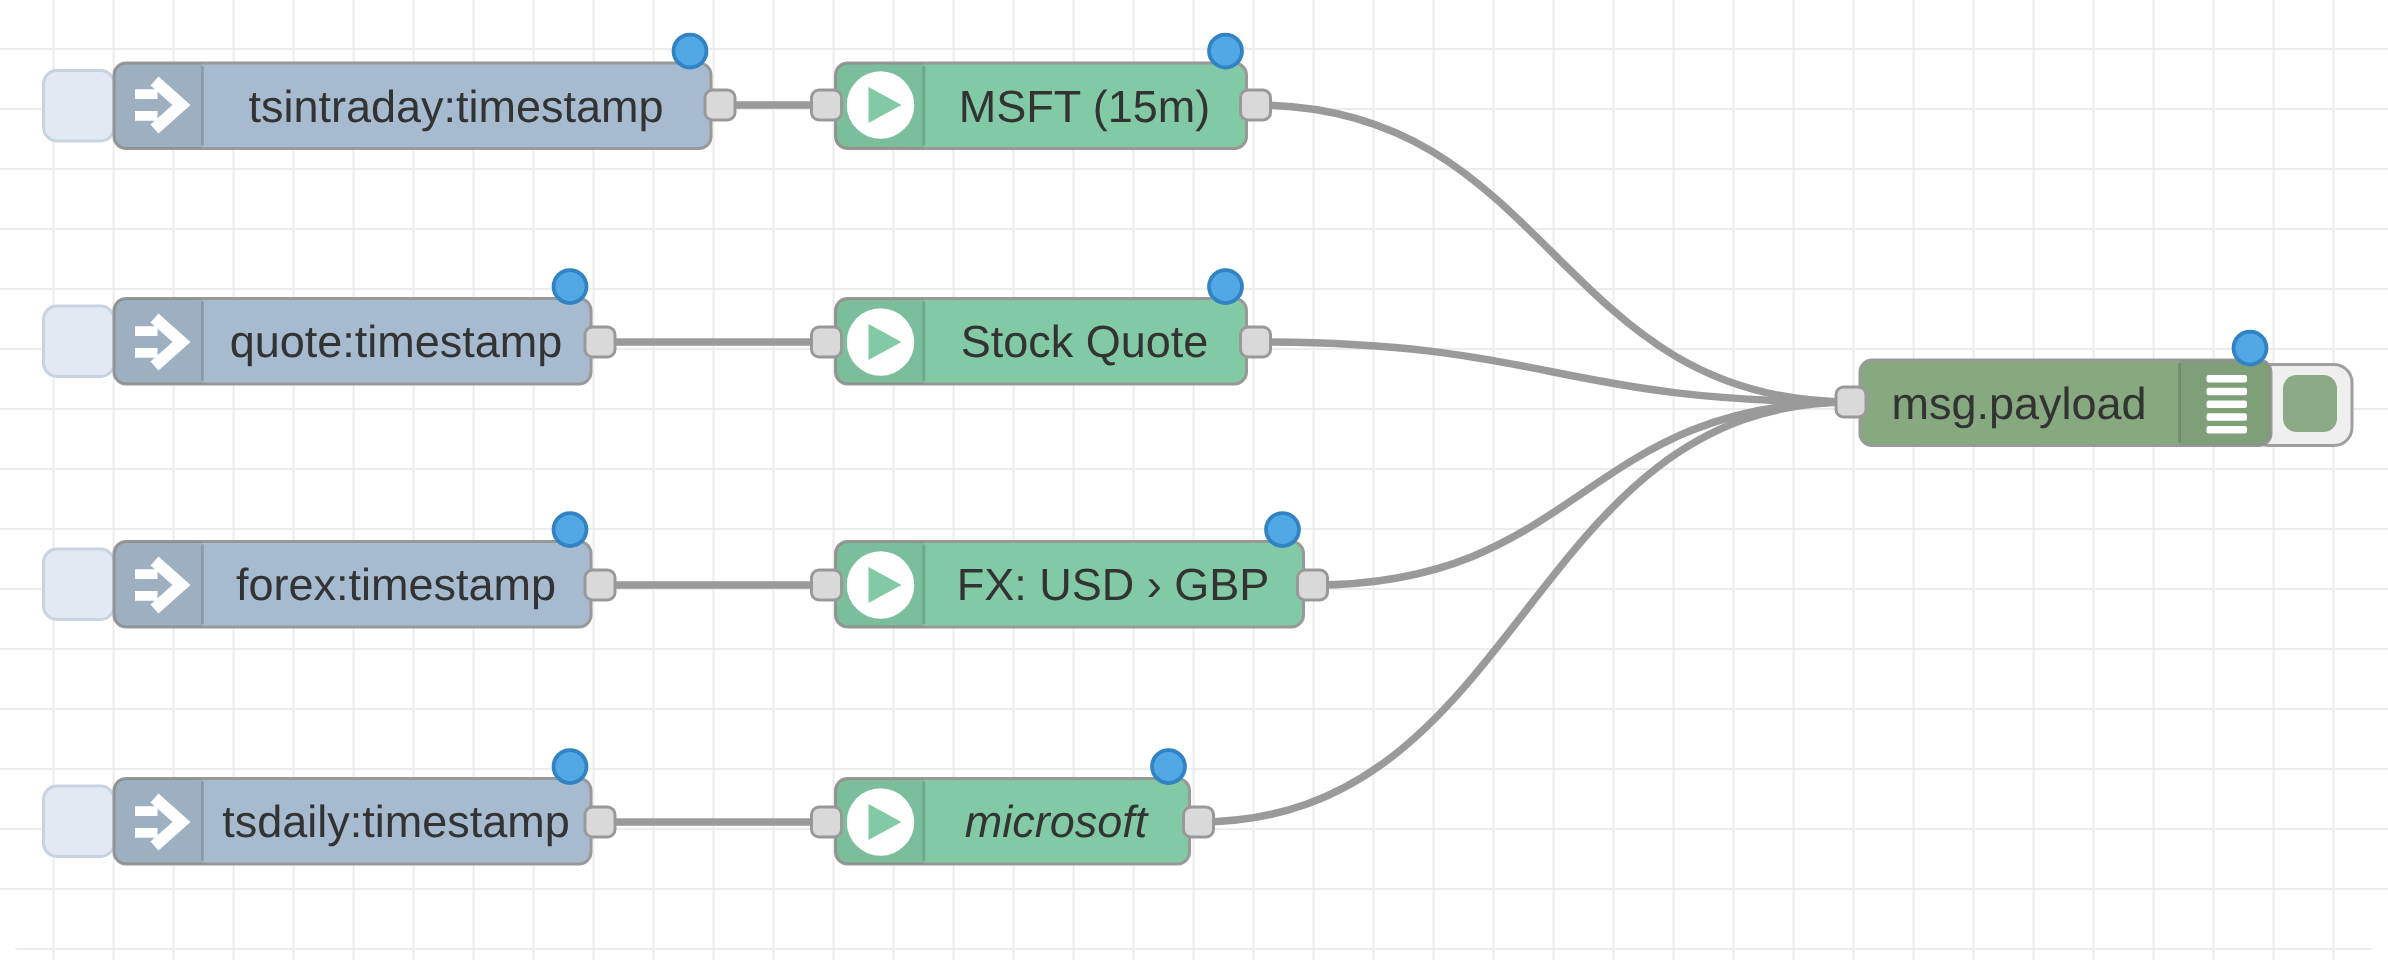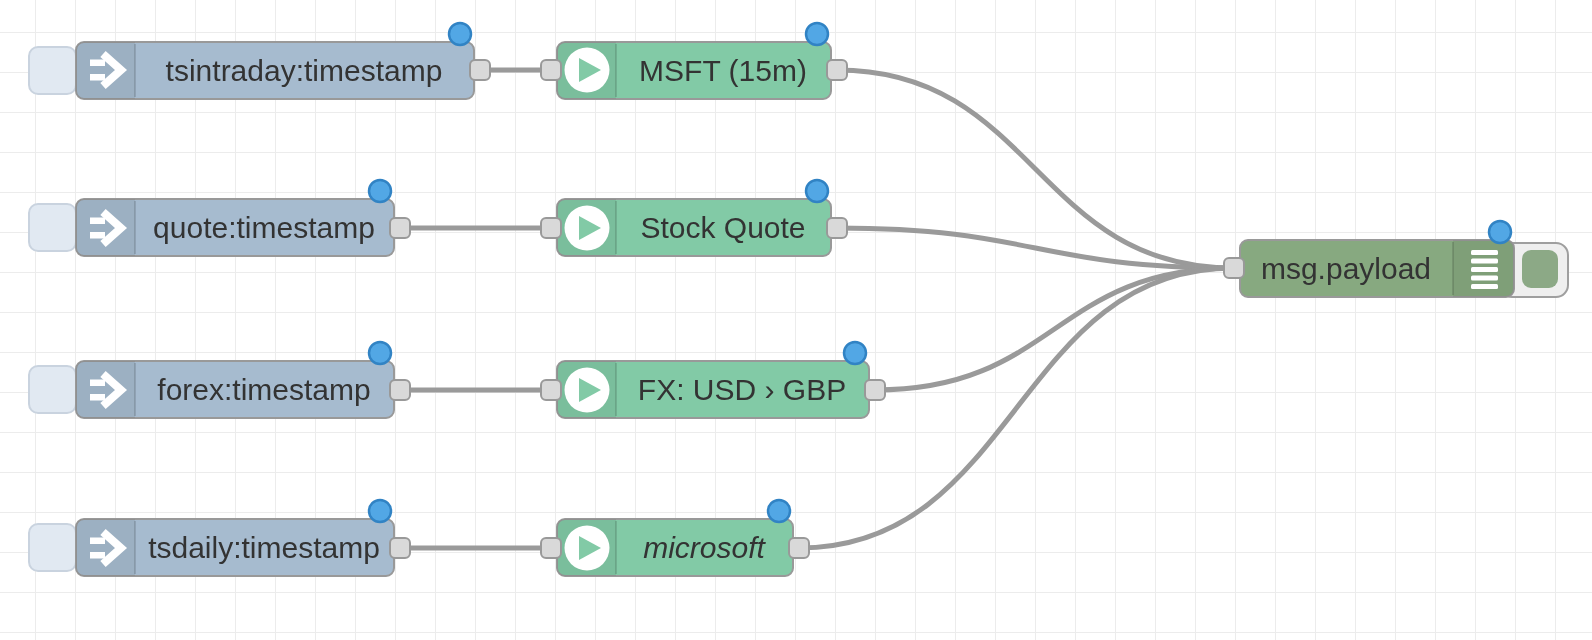--- a/index.html
+++ b/index.html
@@ -7,20 +7,21 @@
   .canvas{
     position:relative;
     width:1592px;height:640px;
     background-color:#ffffff;
     background-image:
       linear-gradient(to right,#ececec 1.5px,transparent 1.5px),
       linear-gradient(to bottom,#ececec 1.5px,transparent 1.5px);
     background-size:40px 40px;
     background-position:-5px -8px;
     overflow:hidden;
+    border-radius:30px;
   }
   svg{position:absolute;left:0;top:0;}
   .wire{fill:none;stroke:#9a9a9a;stroke-width:5;stroke-linecap:round;}
   .node-body{stroke:#999999;stroke-width:2;}
   .icon-overlay{fill:rgba(0,0,0,0.06);}
   .icon-sep{stroke:rgba(0,0,0,0.13);stroke-width:2;}
   .port{fill:#d9d9d9;stroke:#999999;stroke-width:2;}
   .node-label{font-family:"Liberation Sans",sans-serif;font-size:30px;fill:#333333;text-anchor:middle;}
   .italic{font-style:italic;}
   .changed-dot{stroke:#3183c4;stroke-width:2.5;}

